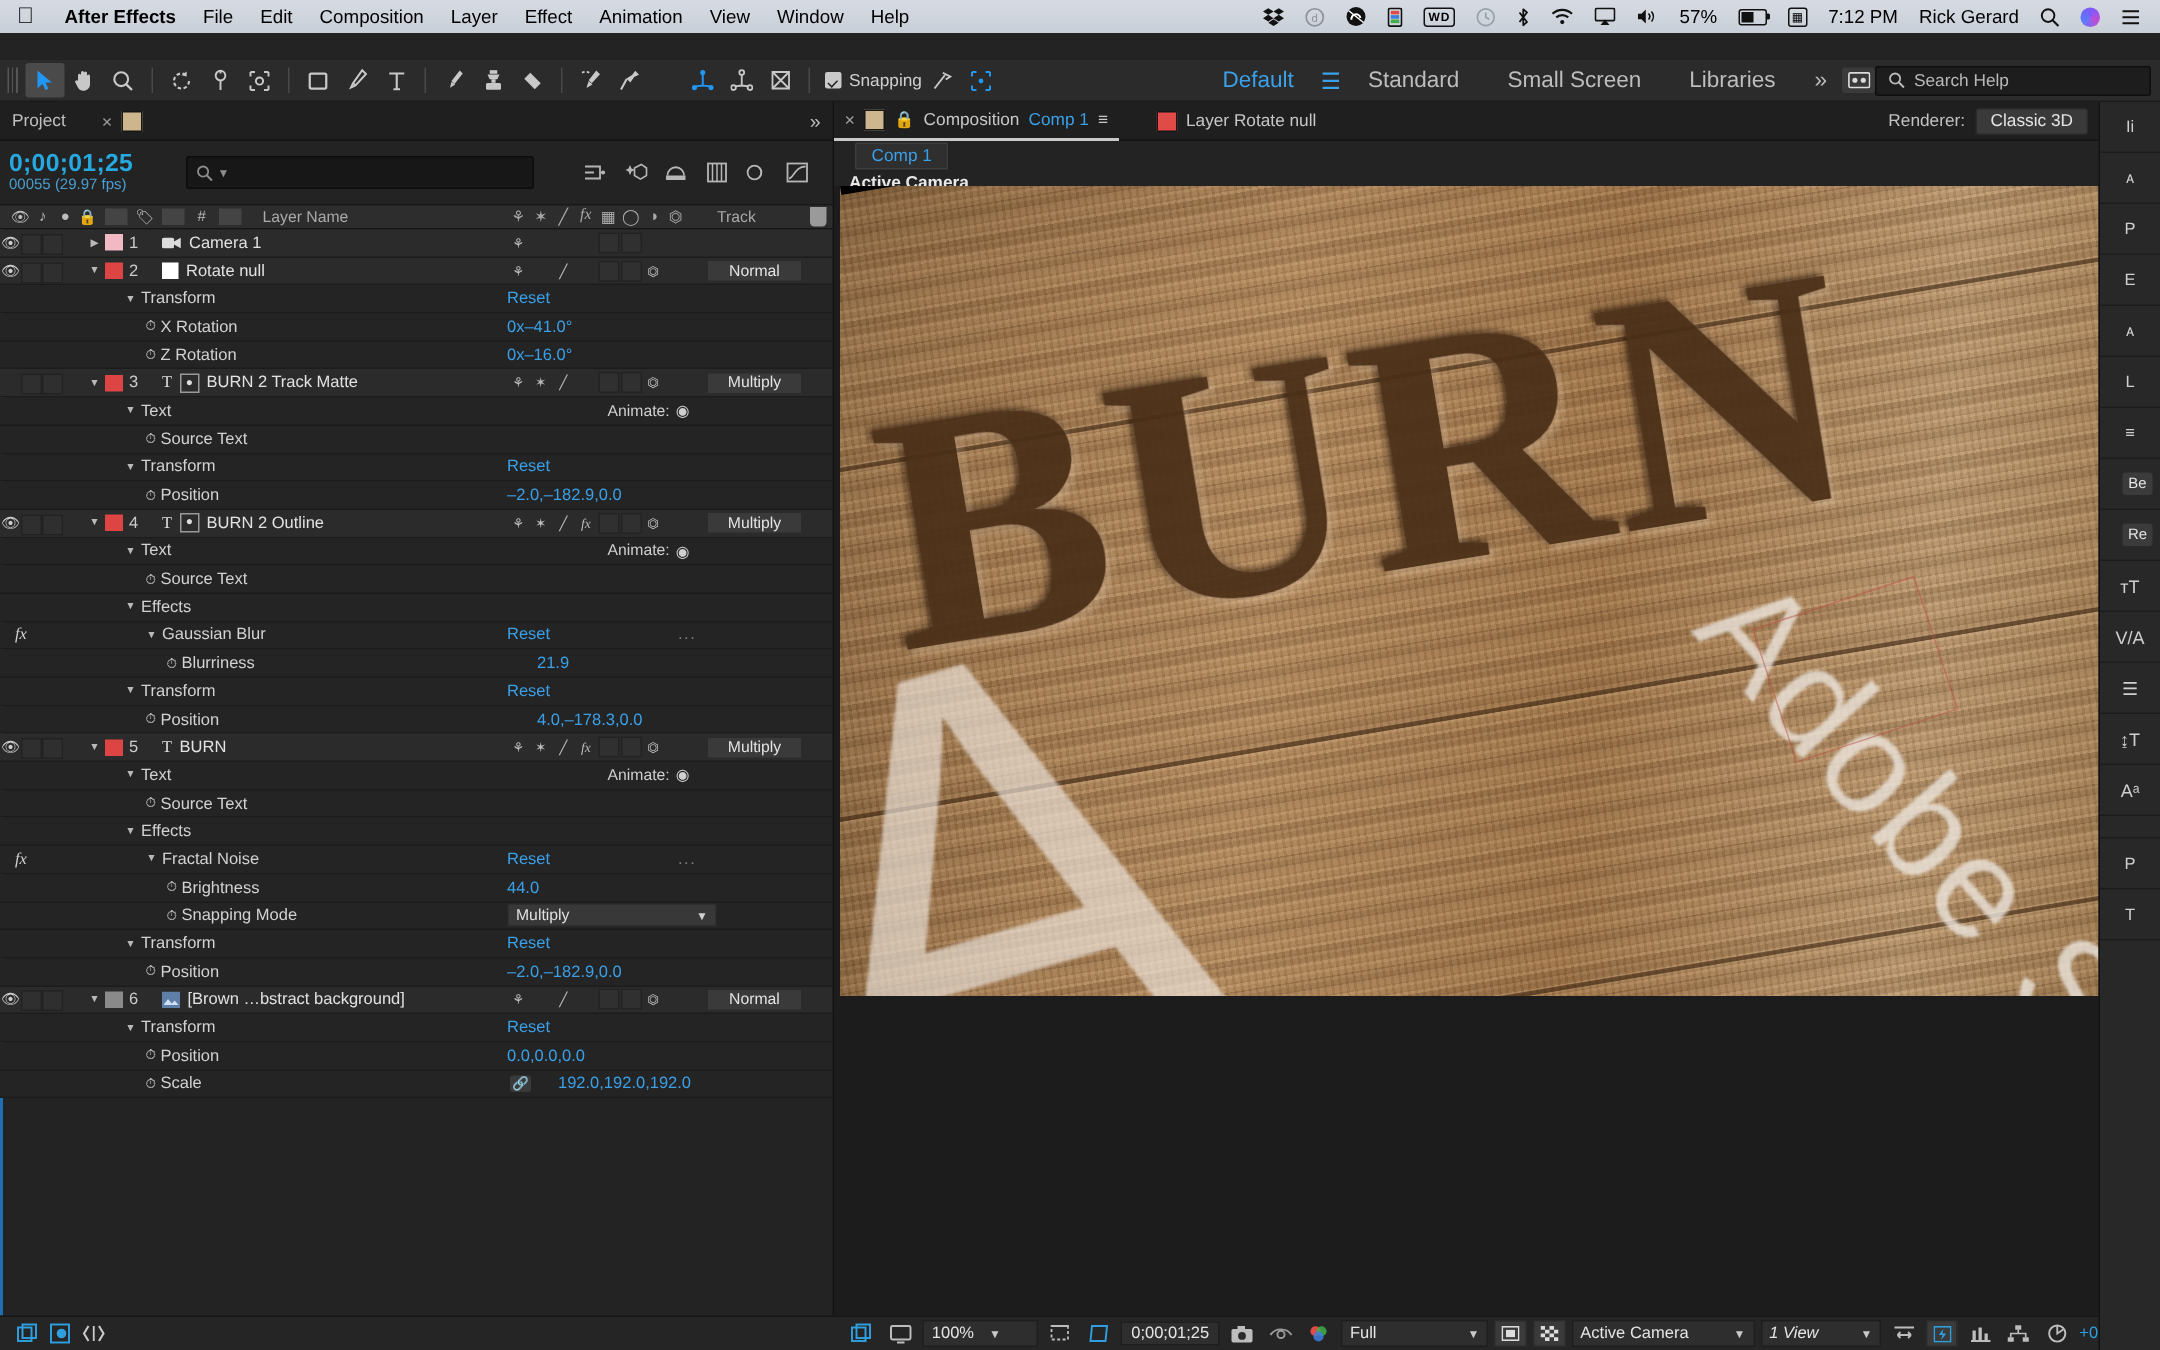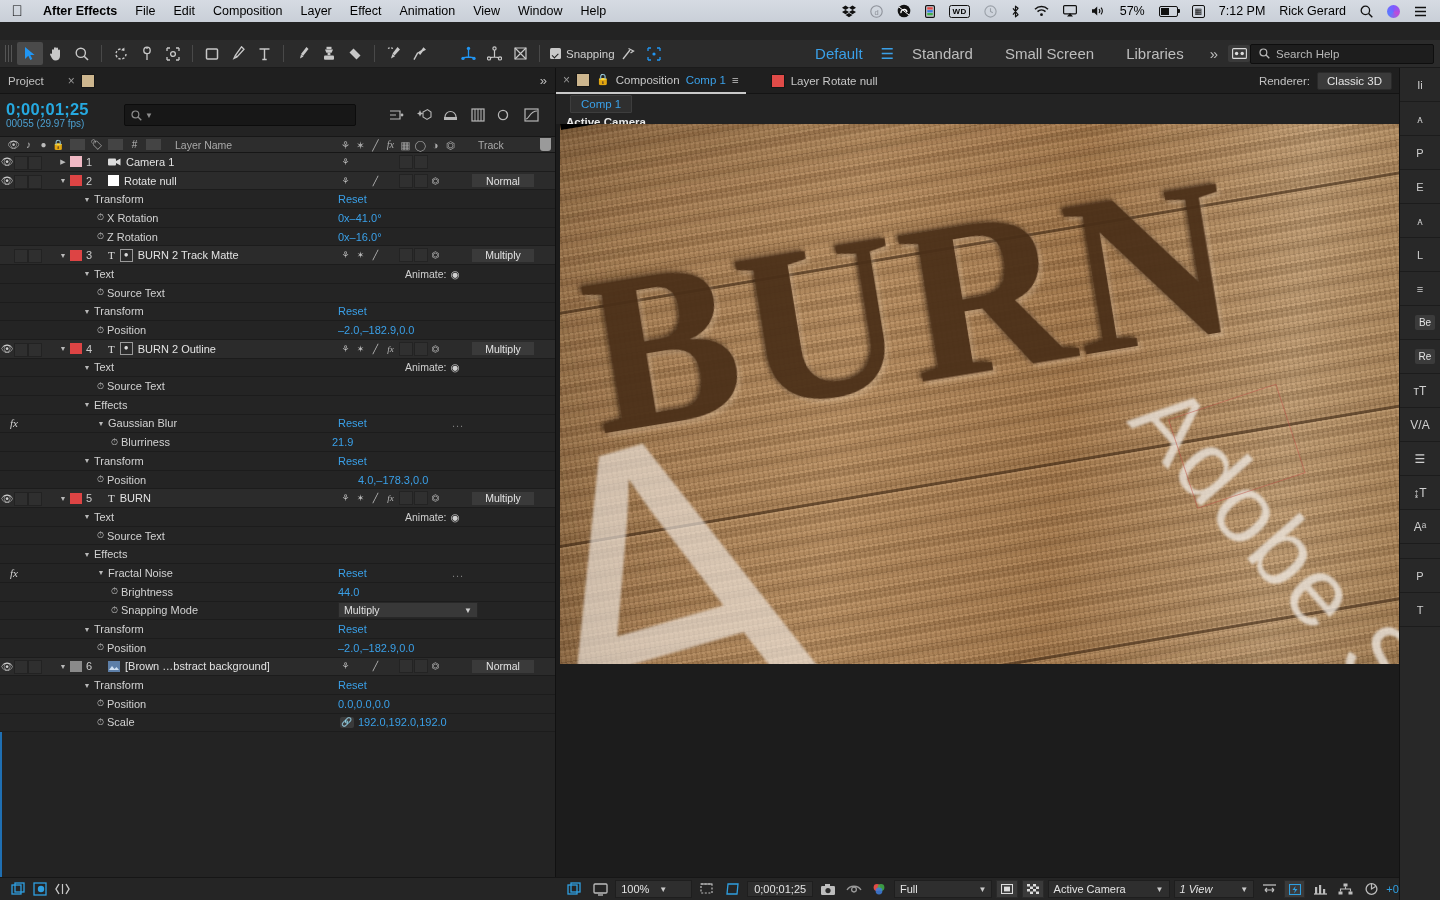--- a/index.html
+++ b/index.html
@@ -741,21 +741,21 @@
           <span style="width:94px"></span>
           <span class="twirl">▼</span>
           <span class="pname">Gaussian Blur</span>
           <span class="pval" style="left:338px;">Reset</span>
           <span class="dots">...</span>
         </div>
         <div class="row prop">
           <span style="width:108px"></span>
           <span class="stopw">⏱</span>
           <span class="pname">Blurriness</span>
-          <span class="pval" style="left:332px;">21.9</span>
+          <span class="pval" style="left:358px;">21.9</span>
         </div>
         <div class="row prop">
           <span style="width:80px"></span>
           <span class="twirl">▼</span>
           <span class="pname">Transform</span>
           <span class="pval" style="left:338px;">Reset</span>
         </div>
         <div class="row prop">
           <span style="width:94px"></span>
           <span class="stopw">⏱</span>
@@ -891,21 +891,21 @@
           <span style="width:94px"></span>
           <span class="stopw">⏱</span>
           <span class="pname">Position</span>
           <span class="pval" style="left:338px;">0.0,0.0,0.0</span>
         </div>
         <div class="row prop">
           <span style="width:94px"></span>
           <span class="stopw">⏱</span>
           <span class="pname">Scale</span>
           <span class="linkico">🔗</span>
-          <span class="pval" style="left:358px;">192.0,192.0,192.0</span>
+          <span class="pval" style="left:372px;">192.0,192.0,192.0</span>
         </div>
       </div>
 
     <div class="lfooter">
       <div class="lfico">
         <svg width="15" height="14" viewBox="0 0 15 14">
             <rect x="1" y="3" width="9" height="9" fill="none" stroke="#2f9fe0" stroke-width="1.3"></rect>
             <rect x="4" y="1" width="9" height="9" fill="none" stroke="#2f9fe0" stroke-width="1.3"></rect>
           </svg>
       </div>

